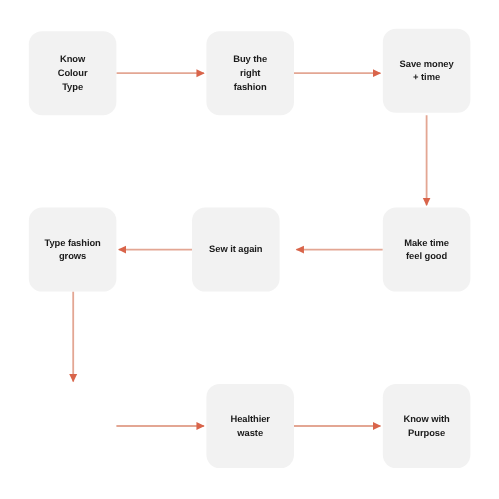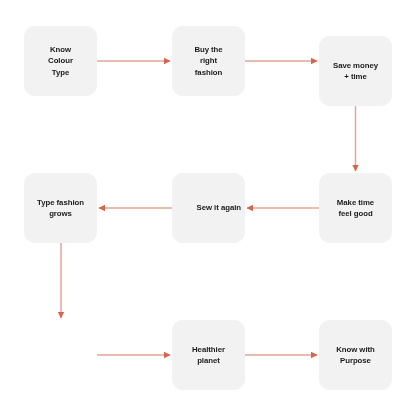--- a/index.html
+++ b/index.html
@@ -35,24 +35,24 @@
     font-weight: bold;
     color: #1a1a1a;
     text-align: center;
     line-height: 1.42;
     letter-spacing: -0.05px;
     white-space: pre-line;
   }
   
   #node-know-colour-type { left: 24px;  top: 26px; }
   #node-buy-right-fabric { left: 172px; top: 26px; }
-  #node-save-money-time  { left: 319px; top: 36px; }
+  #node-save-money-time  { left: 319px; top: 24px; }
   
   #node-slow-fashion-grows { left: 24px;  top: 173px; }
-  #node-sew-it-again       { left: 172px; top: 173px; justify-content: flex-end; }
+  #node-sew-it-again       { left: 160px; top: 173px; }
   #node-make-them-feel-good{ left: 319px; top: 173px; }
   
   #node-garment-waste-reduced { left: 24px;  top: 320px; }
   #node-healthier-planet      { left: 172px; top: 320px; }
   #node-proud-with-purpose    { left: 319px; top: 320px; }
 
   .edge-layer {
     position: absolute;
     left: 0;
     top: 0;
@@ -115,20 +115,20 @@
   <div class="node" id="node-sew-it-again">
     <span class="node-label">Sew it again</span>
   </div>
   <div class="node" id="node-make-them-feel-good">
     <span class="node-label">Make time
 feel good</span>
   </div>
 
   <div class="node" id="node-healthier-planet">
     <span class="node-label">Healthier
-planet</span>
+waste</span>
   </div>
   <div class="node" id="node-proud-with-purpose">
     <span class="node-label">Know with
 Purpose</span>
   </div>
 
 </div>
 
 </body></html>

